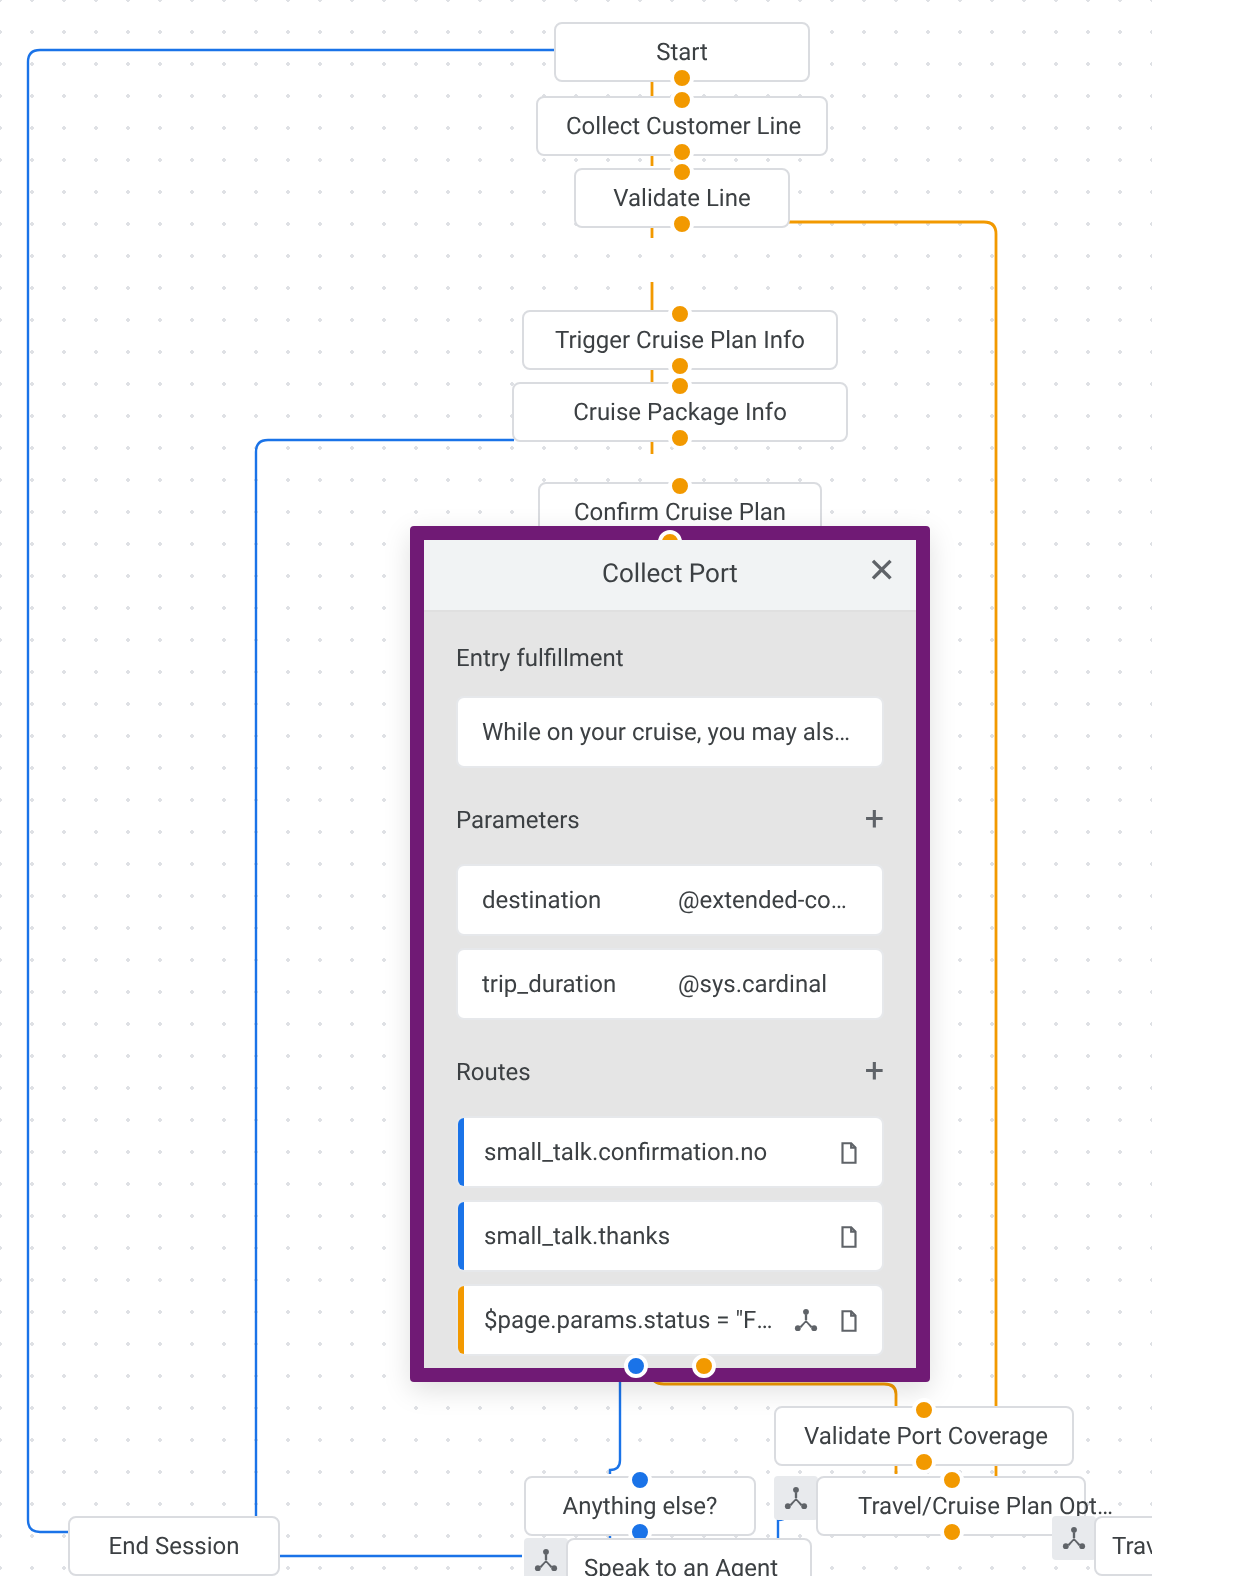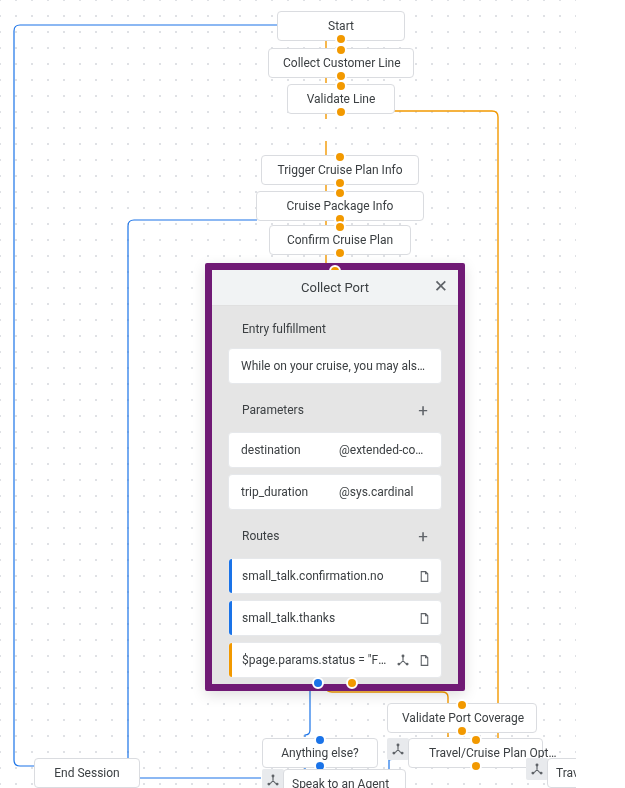--- a/index.html
+++ b/index.html
@@ -9,21 +9,21 @@
   .node{position:absolute;background:#fff;border:1px solid #dadce0;border-radius:4px;padding:7px 14px;text-align:center;white-space:nowrap;box-shadow:0 0 0 rgba(0,0,0,0)}
   .node.sm{font-size:12px}
   .handle{position:absolute;left:50%;transform:translateX(-50%);width:8px;height:8px;border-radius:50%;bottom:-5px}
   .handle.top{bottom:auto;top:-5px}
   .handle.orange{background:#f29900;border:2px solid #fff}
   .handle.blue{background:#1a73e8;border:2px solid #fff}
   .panel{position:absolute;background:#e5e5e5;border:7px solid #701a75;border-radius:2px;box-shadow:0 4px 14px rgba(0,0,0,.13);display:flex;flex-direction:column}
   .panel .titlebar{display:flex;align-items:center;justify-content:center;position:relative;background:#f1f3f4;border-bottom:1px solid #e0e0e0;padding:10px 12px;font-size:13px;color:#3c4043}
   .panel .titlebar .close{position:absolute;right:10px;top:8px;cursor:pointer;font-size:17px;line-height:1;color:#5f6368}
   .panel .body{padding:6px 16px 14px;overflow:hidden;display:flex;flex-direction:column;gap:6px}
-  .panel .lbl{font-size:12px;color:#3c4043;margin:10px 14px 6px;display:flex;align-items:center;justify-content:space-between}
+  .panel .lbl{font-size:12px;color:#3c4043;margin:10px 0 6px;display:flex;align-items:center;justify-content:space-between}
   .panel .plus{font-size:17px;color:#5f6368;cursor:pointer}
   .card{border:1px solid #e6e8eb;border-radius:4px;padding:10px 12px;font-size:12px;color:#3c4043;background:#fff}
   .row2{display:flex;gap:8px}
   .row2>div{flex:1;white-space:nowrap;overflow:hidden;text-overflow:ellipsis}
   .route{display:flex;align-items:center;border:1px solid #e6e8eb;border-radius:4px;padding:0 10px 0 0;font-size:12px;background:#fff}
   .route .bar{width:3px;align-self:stretch;background:#1a73e8;border-radius:4px 0 0 4px;margin-right:10px}
   .route .bar.orange{background:#f29900}
   .route .txt{flex:1;padding:10px 0;white-space:nowrap;overflow:hidden;text-overflow:ellipsis}
   .route .ic{color:#5f6368;margin-left:8px;cursor:pointer}
   .doc-icon{width:13px;height:15px;display:inline-block;vertical-align:middle}
@@ -87,21 +87,21 @@
   <div class="node sm" style="left:261px;top:155px;width:128px">
     <span class="handle orange top"></span>
     <span>Trigger Cruise Plan Info</span>
     <span class="handle orange"></span>
   </div>
   <div class="node sm" style="left:256px;top:191px;width:138px">
     <span class="handle orange top"></span>
     <span>Cruise Package Info</span>
     <span class="handle orange"></span>
   </div>
-  <div class="node sm" style="left:269px;top:225px;width:112px">
+  <div class="node sm" style="left:269px;top:241px;width:112px">
     <span class="handle orange top"></span>
     <span>Confirm Cruise Plan</span>
     <span class="handle orange"></span>
   </div>
 
   <div class="panel" style="left:205px;top:263px;width:246px;height:414px">
     <span class="handle orange top"></span>
     <div class="titlebar">
       <span>Collect Port</span>
       <span class="close">✕</span>

